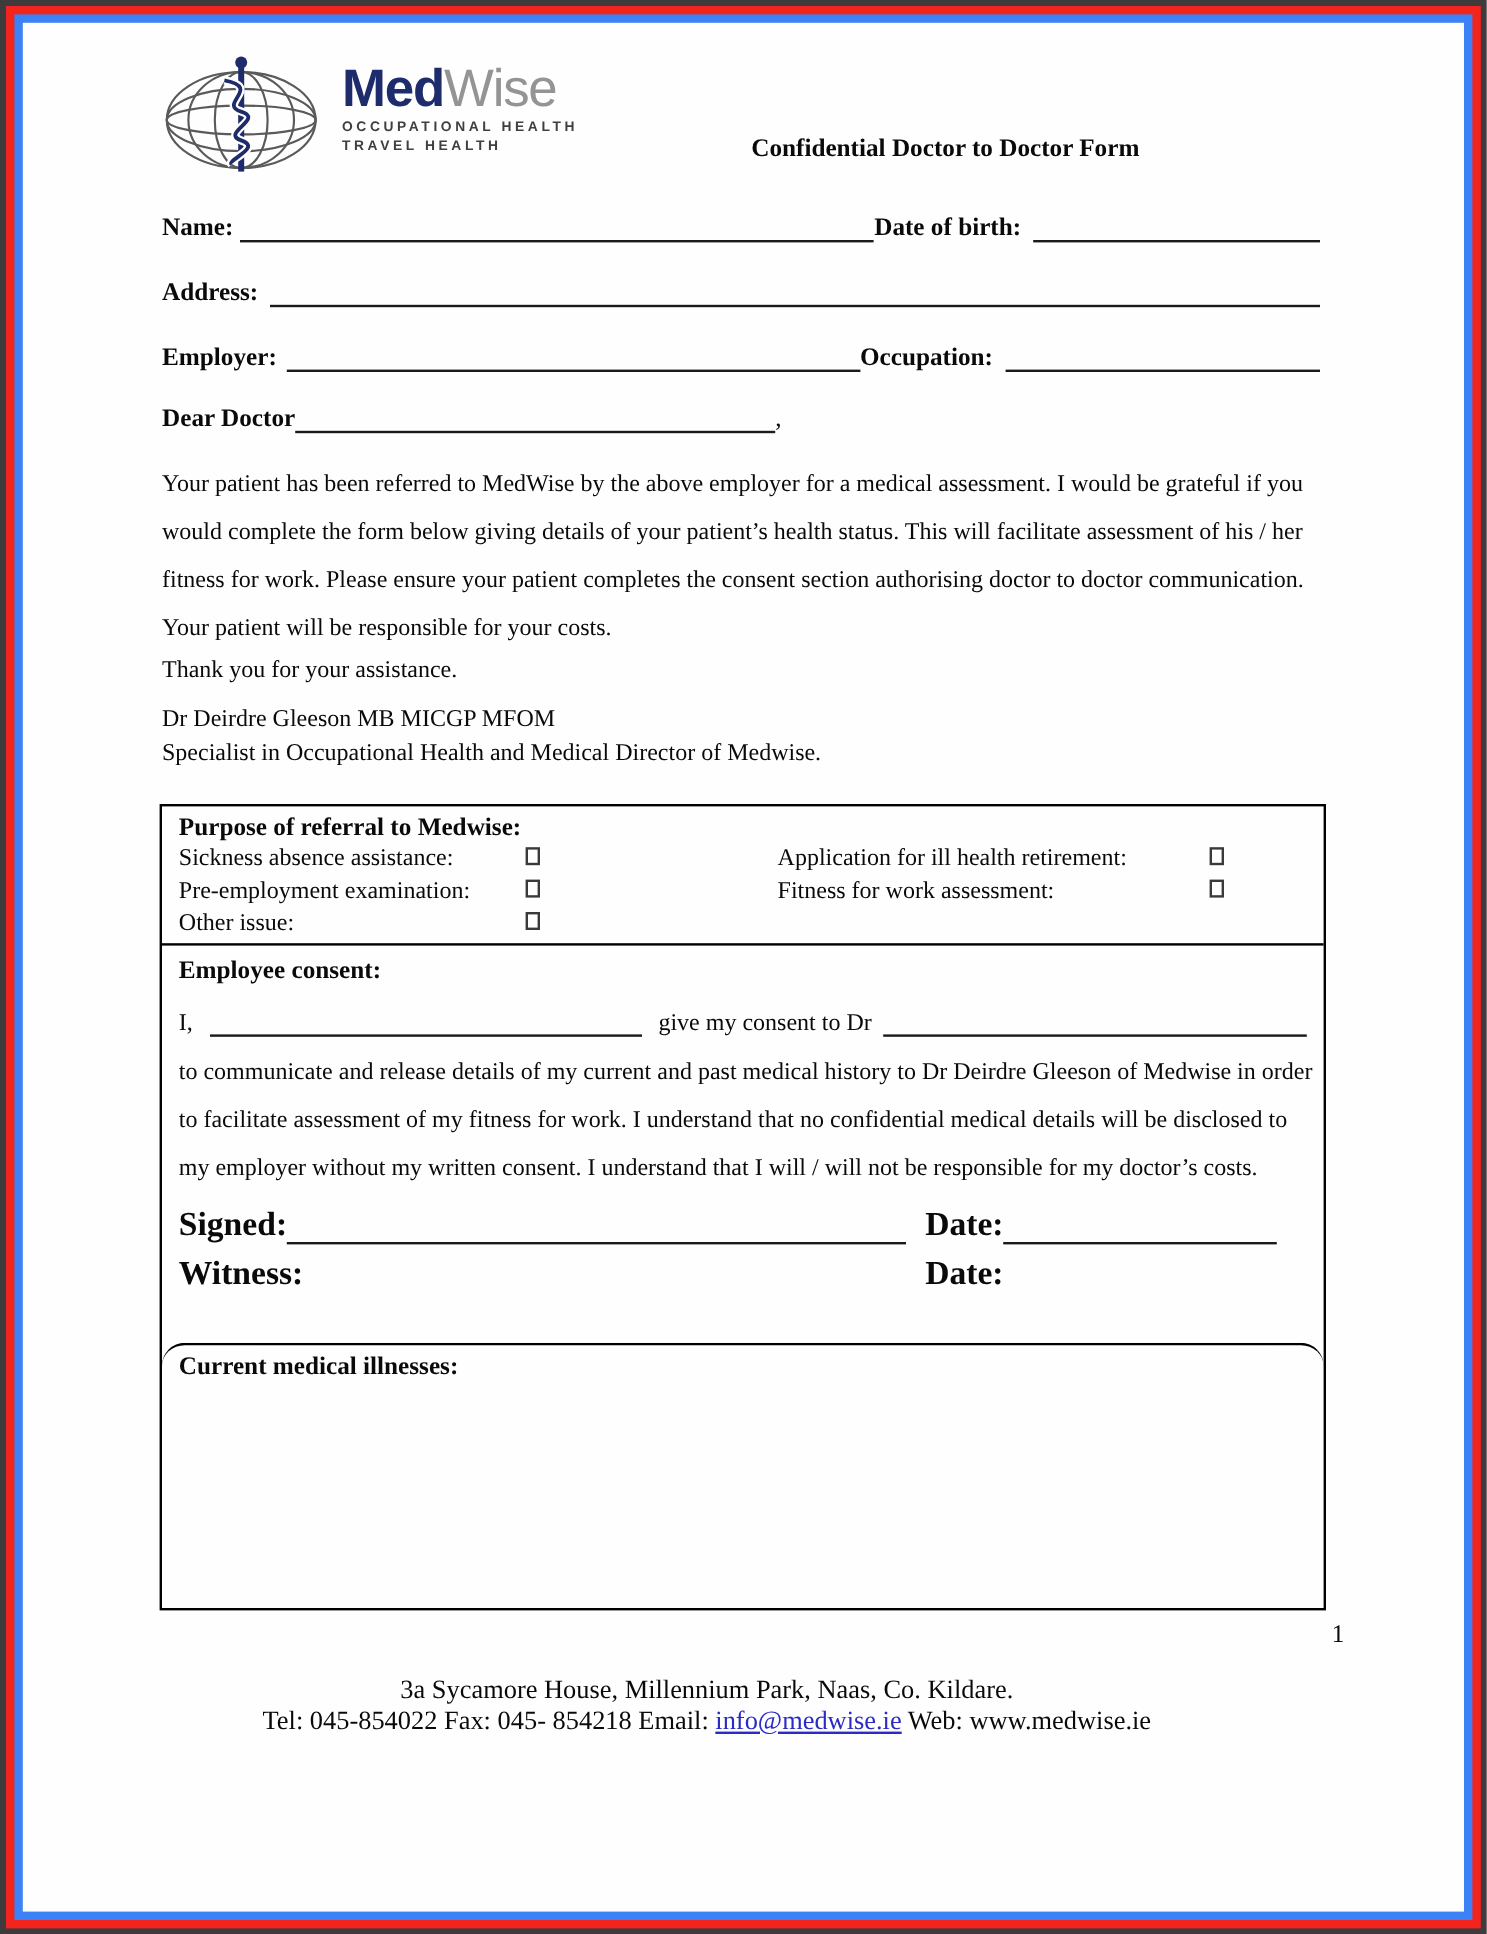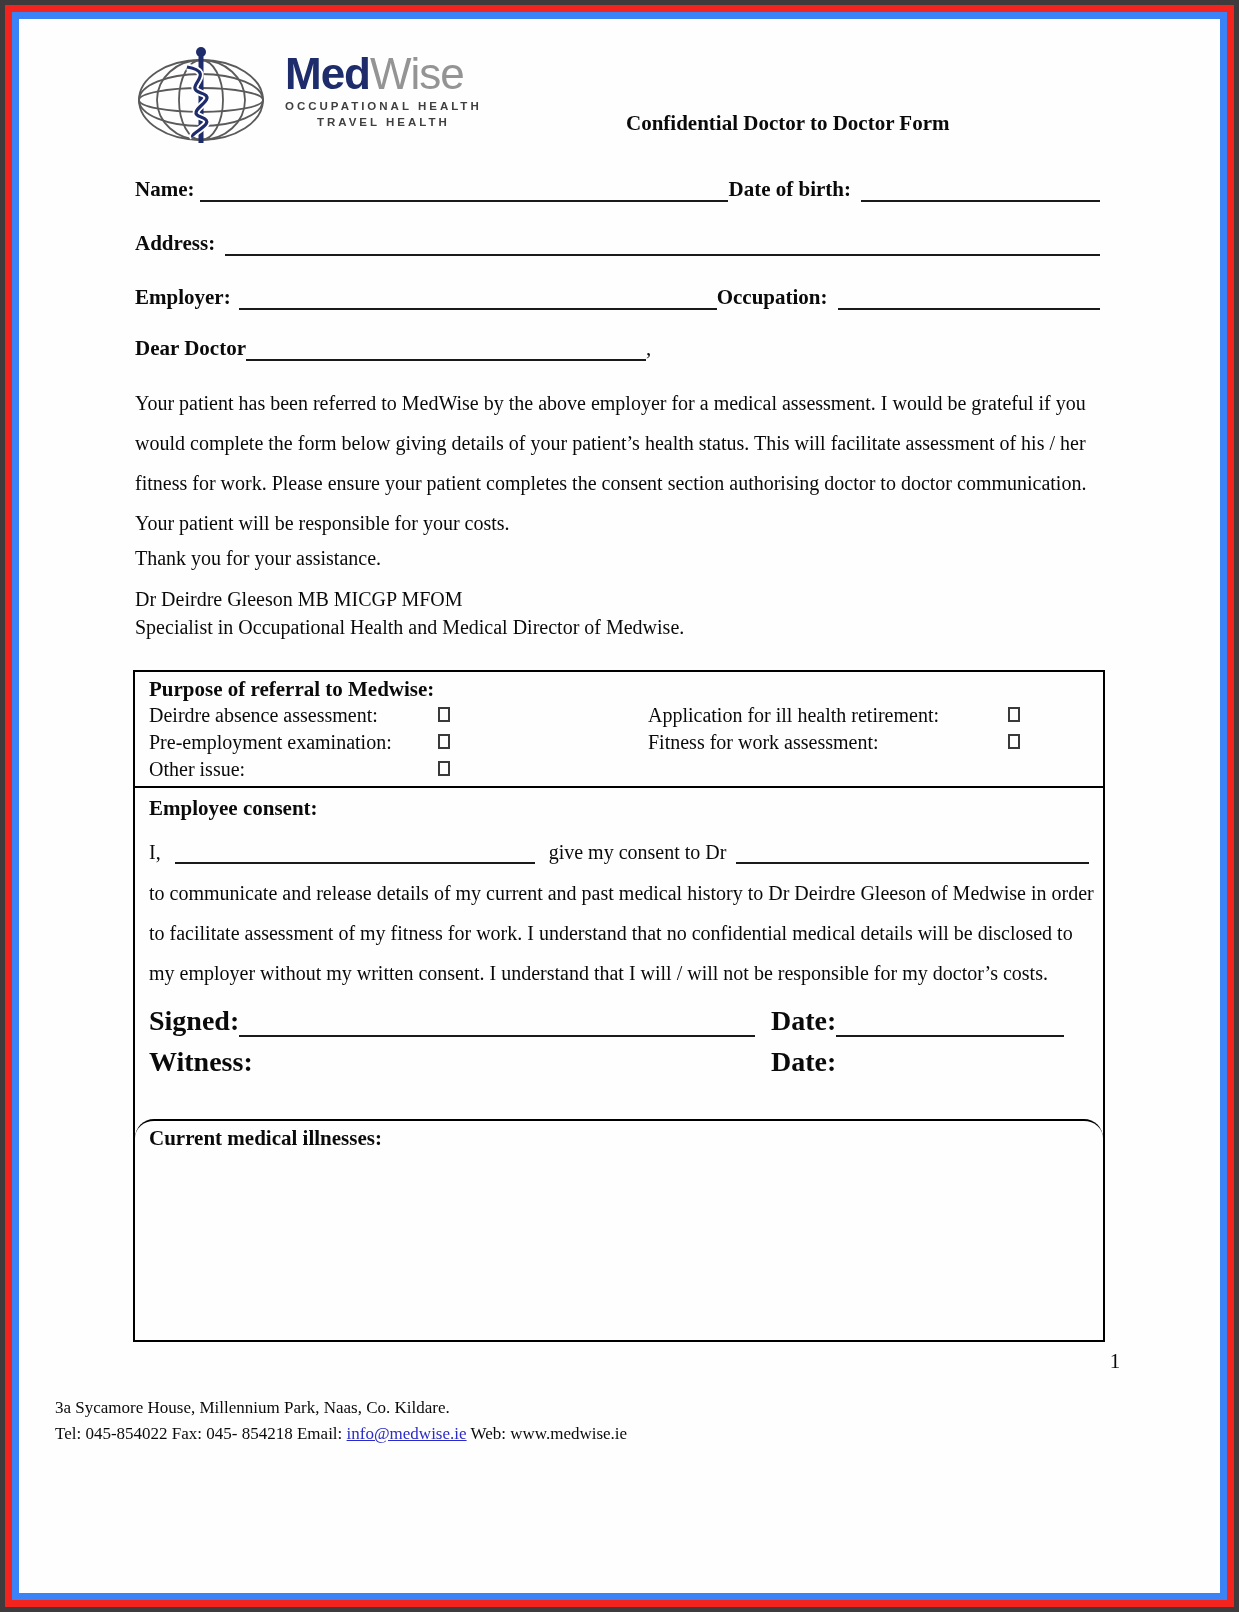--- a/index.html
+++ b/index.html
@@ -14,21 +14,21 @@
     width:100%; height:100%; background:#fefefe; position:relative;
     font-family:"Liberation Serif", serif; color:#0a0a0a;
   }
   
   .logo-block { position:absolute; left:116px; top:26px; display:flex; }
   .logo-emblem { width:132px; height:100px; }
   .logo-text { margin-left:18px; padding-top:6px; font-family:"Liberation Sans", sans-serif; }
   .brand { font-size:44px; font-weight:700; letter-spacing:-1px; line-height:46px; }
   .brand .b1 { color:#1f2c6b; }
   .brand .b2 { color:#949494; font-weight:400; }
-  .tagline { color:#3f3f3f; font-size:11.5px; font-weight:700; letter-spacing:3px; margin-top:3px;text-align:center; }
+  .tagline { color:#3f3f3f; font-size:11.5px; font-weight:700; letter-spacing:3px; margin-top:3px; }
   .tagline2 { margin-top:4px; }
   .doc-title { position:absolute; left:607px; top:92px; font-size:21px; font-weight:700; }
   
   .frow { position:absolute; left:116px; width:965px; display:flex; align-items:flex-end; font-size:21px; height:30px; }
   .lbl { font-weight:700; white-space:nowrap; }
   .blank { border-bottom:2px solid #1a1a1a; height:26px; }
   .grow { flex:1; }
   
   .intro-par { position:absolute; left:116px; top:364px; width:968px; font-size:20px; line-height:40px; }
   .line-abs { position:absolute; left:116px; font-size:20px; }
@@ -52,21 +52,21 @@
   .consent-par { margin-top:9px; width:952px; font-size:20px; line-height:40px; }
   .sig-row { display:flex; align-items:flex-end; font-size:28px; height:34px; }
   .sig-row.first { margin-top:10px; }
   .sig-row.second { margin-top:7px; }
   .sig-left { width:622px; display:flex; align-items:flex-end; }
   .sig-right { flex:1; display:flex; align-items:flex-end; }
   .blank-sd { width:228px; }
   .sec-illness { height:221px; border-top:2px solid #000;border-radius:19px; }
   
   .pagenum { position:absolute; left:1076px; top:1330px; width:40px; text-align:center; font-size:21px; }
-  .footer { position:absolute; left:0; top:1376px; width:1104px; text-align:left; font-size:17px; line-height:26px;padding-left:36px; }
+  .footer { position:absolute; left:0; top:1376px; width:1104px; text-align:center; font-size:22px; line-height:26px;padding-left:36px; }
   .email-link { color:#2a2ac6; text-decoration:underline; }
 </style>
 </head>
 <body>
 
 <div class="frame">
  <div class="frame-red">
   <div class="frame-orange">
    <div class="page">
 
@@ -123,21 +123,21 @@
     <div class="intro-par">Your patient has been referred to MedWise by the above employer for a medical assessment. I would be grateful if you would complete the form below giving details of your patient’s health status. This will facilitate assessment of his / her fitness for work. Please ensure your patient completes the consent section authorising doctor to doctor communication. Your patient will be responsible for your costs.</div>
     <div class="line-abs thanks">Thank you for your assistance.</div>
     <div class="line-abs sig-name">Dr Deirdre Gleeson MB MICGP MFOM</div>
     <div class="line-abs sig-title">Specialist in Occupational Health and Medical Director of Medwise.</div>
 
     <div class="bigbox">
 
       <div class="sec sec-purpose">
         <div class="sec-h">Purpose of referral to Medwise:</div>
         <div class="p-row">
-          <span class="p-c1">Deirdre absence assessment:</span>
+          <span class="p-c1">Sickness absence assistance:</span>
           <span class="p-c2"><span class="cbx"></span></span>
           <span class="p-c3">Application for ill health retirement:</span>
           <span><span class="cbx"></span></span>
         </div>
         <div class="p-row">
           <span class="p-c1">Pre-employment examination:</span>
           <span class="p-c2"><span class="cbx"></span></span>
           <span class="p-c3">Fitness for work assessment:</span>
           <span><span class="cbx"></span></span>
         </div>

